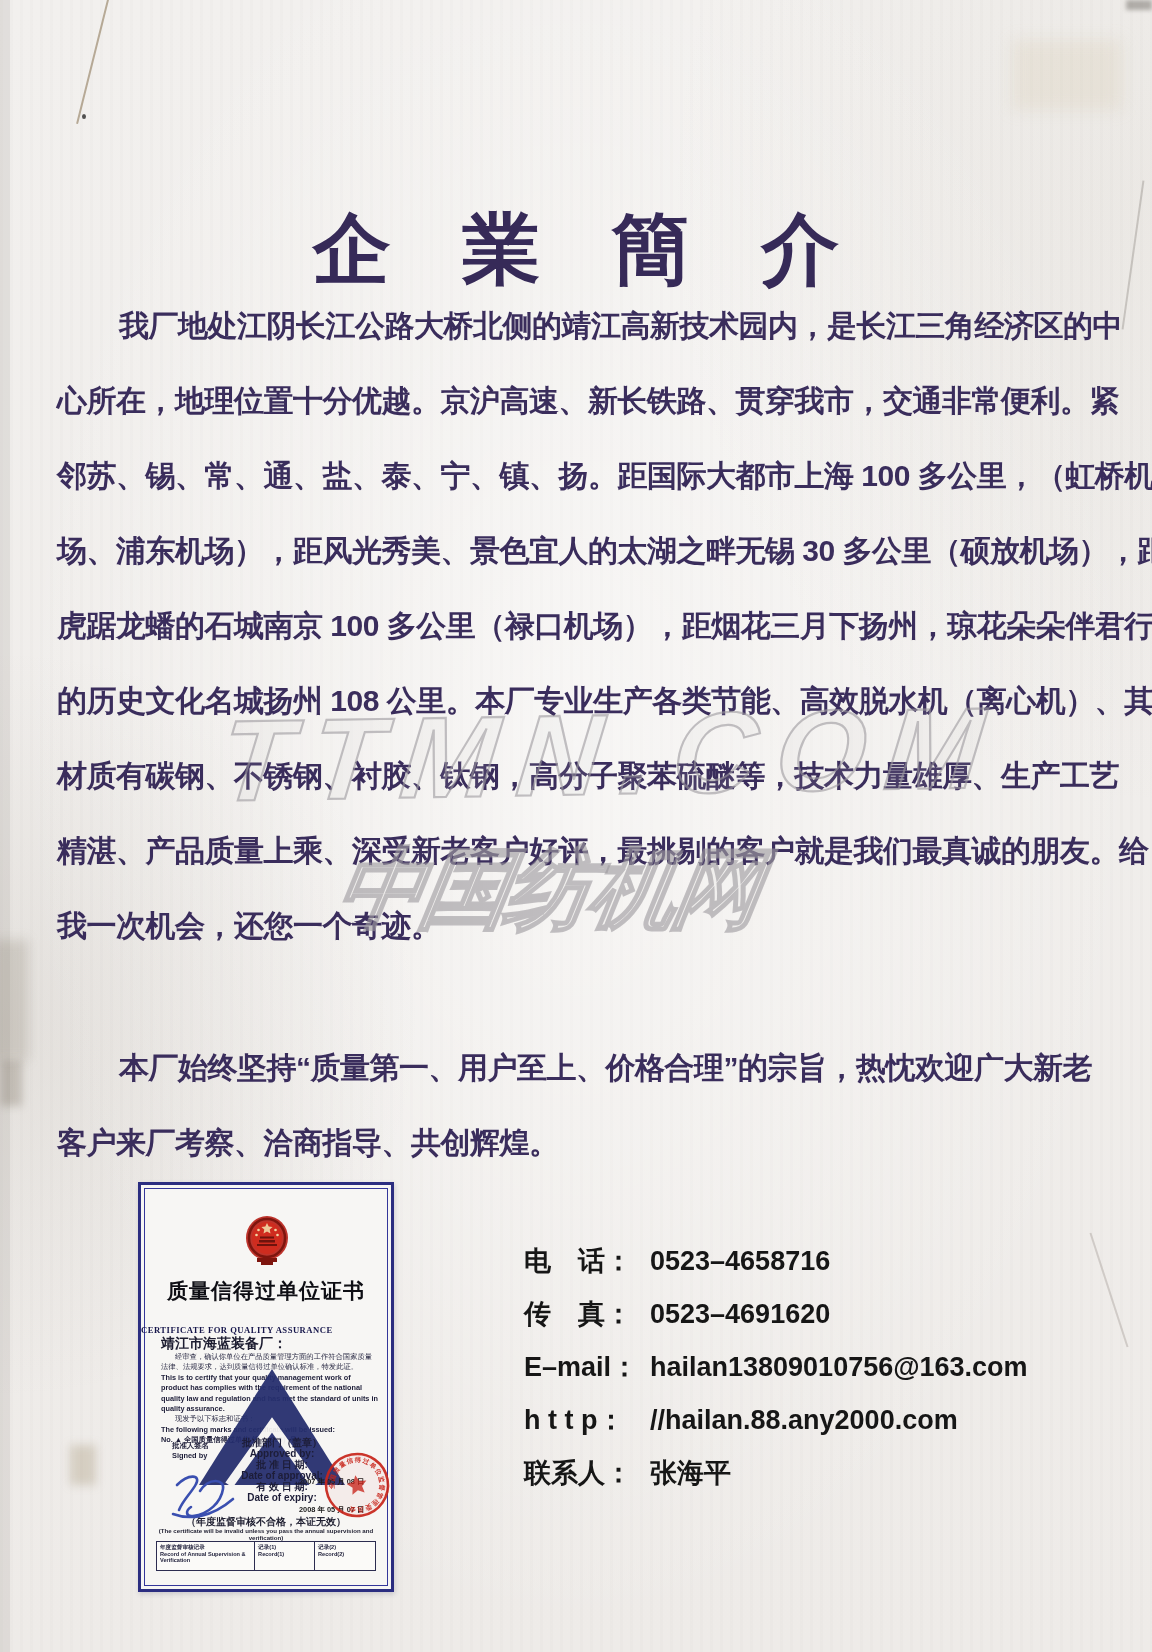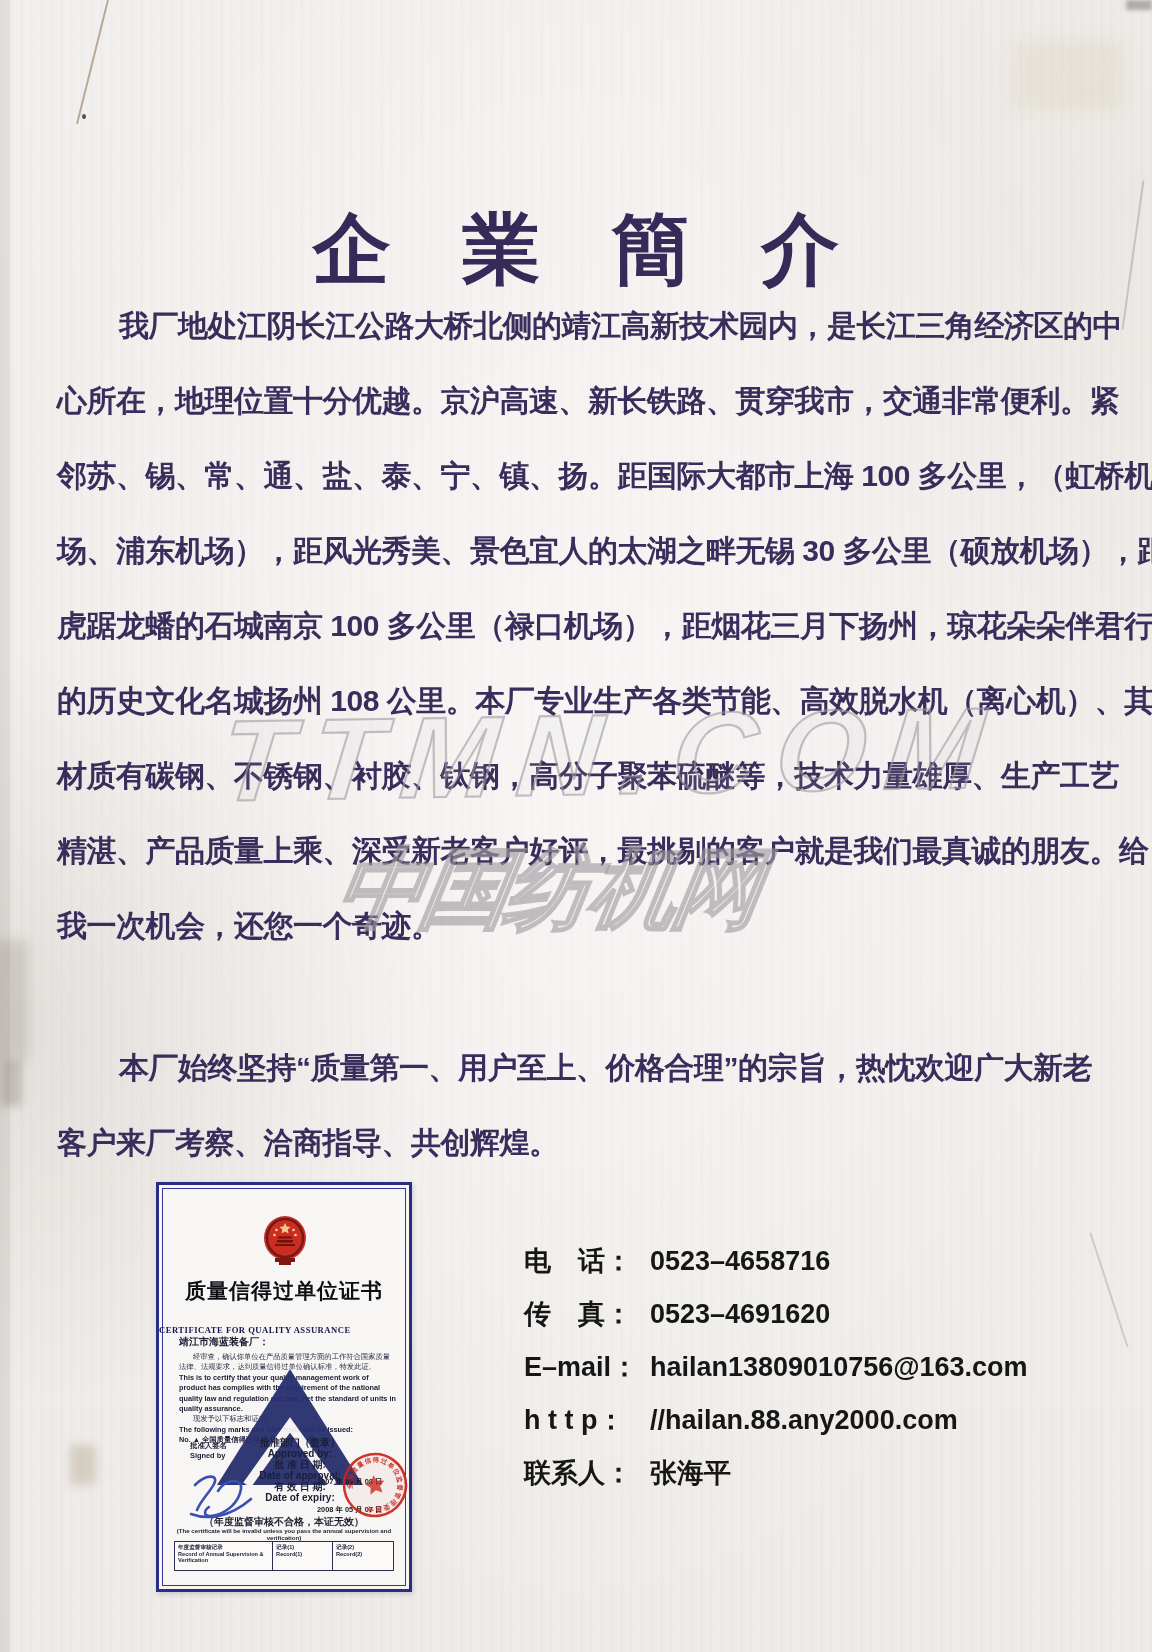--- a/index.html
+++ b/index.html
@@ -31,29 +31,29 @@
     -webkit-text-stroke:2.2px rgba(156,154,159,0.60);
     pointer-events:none;white-space:nowrap;
   }
   .wm1{left:222px;top:688px;font-size:115px;letter-spacing:20px;transform:skewX(-7deg) rotate(-1deg);}
   .wm2{left:338px;top:830px;font-size:88px;letter-spacing:-4px;transform:skewX(-9deg);}
   .contact{position:absolute;left:524px;top:1243px;color:#161616;font-weight:bold;font-size:27px;z-index:4;}
   .contact .row{height:53px;white-space:nowrap;}
   .contact .label{display:inline-block;min-width:126px;}
   
   .cert{
-    position:absolute;left:156px;top:1182px;width:256px;height:410px;
+    position:absolute;left:138px;top:1182px;width:256px;height:410px;
     background:#f7f6f4;border:3px solid #2b2d80;box-sizing:border-box;z-index:4;
     box-shadow:1px 2px 5px rgba(40,40,80,0.18);
   }
   .cert-frame{position:absolute;inset:3px;border:1.5px solid #34369a;}
   .cert *{box-sizing:border-box;}
   .cert-title{position:absolute;top:92px;left:0;right:0;text-align:center;font-size:21px;font-weight:bold;letter-spacing:1px;color:#0e0e14;z-index:3;}
   .cert-sub{position:absolute;top:120px;left:0;right:0;font-family:"Liberation Serif","DejaVu Serif",serif;font-size:8.6px;font-weight:bold;letter-spacing:0.5px;color:#15154a;z-index:3;margin-top:20px;}
-  .cert-addr{position:absolute;left:20px;top:150px;font-size:10px;font-weight:bold;color:#1c1c30;z-index:3;}
+  .cert-addr{position:absolute;left:20px;top:150px;font-size:14px;font-weight:bold;color:#1c1c30;z-index:3;}
   .cert-body{position:absolute;left:20px;right:13px;top:167px;font-size:7.3px;line-height:10.4px;color:#2a2a44;z-index:1;}
   .cert-body .cn{text-indent:14px;}
   .cert-body .en{font-weight:bold;color:#1d1d38;}
   .tri{position:absolute;left:56px;top:182px;width:150px;height:120px;z-index:2;opacity:0.94;}
   .sig-lab{position:absolute;left:15px;top:256px;font-size:7.4px;font-weight:bold;line-height:10px;color:#1d1d38;z-index:3;margin-left:16px;}
   .sig{position:absolute;left:26px;top:284px;width:72px;height:52px;z-index:4;}
   .midcol{position:absolute;left:96px;top:252px;width:90px;text-align:center;font-size:10px;font-weight:bold;line-height:11px;color:#1d1d38;z-index:3;}
   .dates{position:absolute;left:158px;top:292px;width:92px;font-size:7.4px;font-weight:bold;color:#1a1a1a;z-index:2;}
   .dates div{margin-bottom:18px;white-space:nowrap;}
   .stamp{position:absolute;left:182px;top:266px;width:68px;height:68px;z-index:3;transform:rotate(-10deg);opacity:0.92;}

